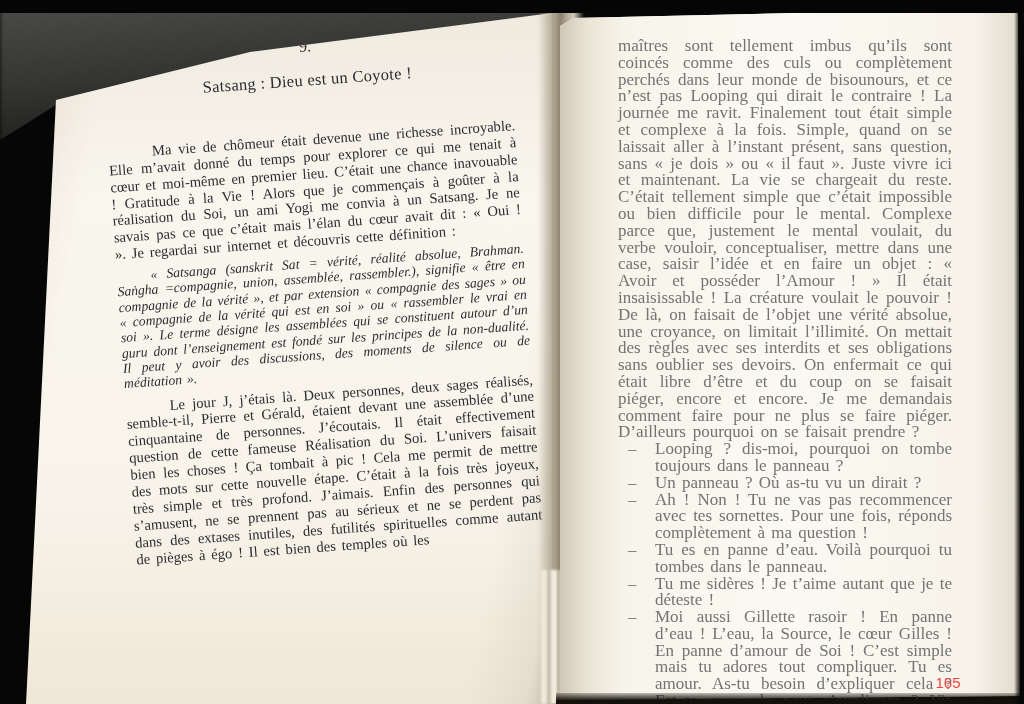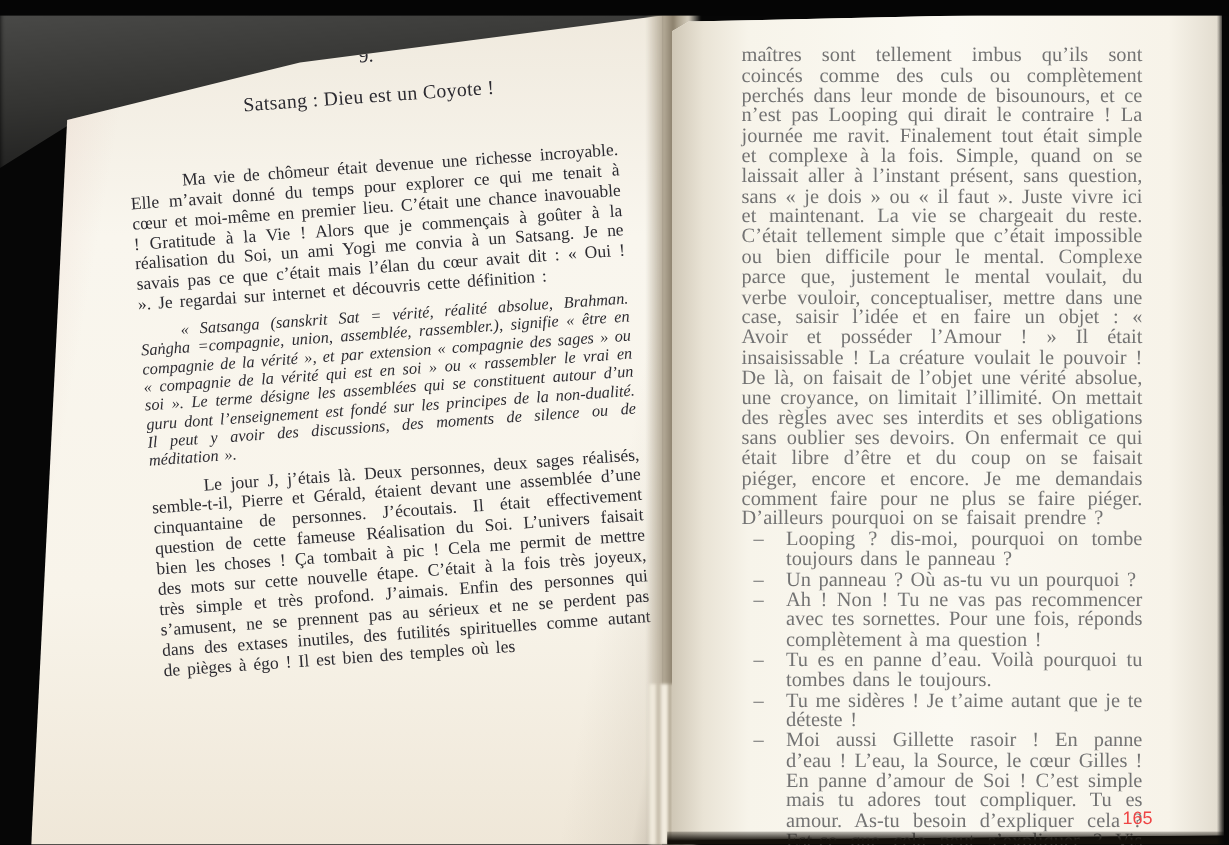--- a/index.html
+++ b/index.html
@@ -83,29 +83,29 @@
   <div class="page-right"></div>
 
   <div class="right-text">
     <p class="rpara">maîtres sont tellement imbus qu’ils sont coincés comme des culs ou complètement perchés dans leur monde de bisounours, et ce n’est pas Looping qui dirait le contraire ! La journée me ravit. Finalement tout était simple et complexe à la fois. Simple, quand on se laissait aller à l’instant présent, sans question, sans « je dois » ou « il faut ». Juste vivre ici et maintenant. La vie se chargeait du reste. C’était tellement simple que c’était impossible ou bien difficile pour le mental. Complexe parce que, justement le mental voulait, du verbe vouloir, conceptualiser, mettre dans une case, saisir l’idée et en faire un objet : « Avoir et posséder l’Amour ! » Il était insaisissable ! La créature voulait le pouvoir ! De là, on faisait de l’objet une vérité absolue, une croyance, on limitait l’illimité. On mettait des règles avec ses interdits et ses obligations sans oublier ses devoirs. On enfermait ce qui était libre d’être et du coup on se faisait piéger, encore et encore. Je me demandais comment faire pour ne plus se faire piéger. D’ailleurs pourquoi on se faisait prendre ?</p>
     <div class="dlg">
       <span class="dash">–</span>
       <span>Looping ? dis-moi, pourquoi on tombe toujours dans le panneau ?</span>
     </div>
     <div class="dlg">
       <span class="dash">–</span>
-      <span>Un panneau ? Où as-tu vu un pourquoi ?</span>
+      <span>Un panneau ? Où as-tu vu un dirait ?</span>
     </div>
     <div class="dlg">
       <span class="dash">–</span>
       <span>Ah ! Non ! Tu ne vas pas recommencer avec tes sornettes. Pour une fois, réponds complètement à ma question !</span>
     </div>
     <div class="dlg">
       <span class="dash">–</span>
-      <span>Tu es en panne d’eau. Voilà pourquoi tu tombes dans le toujours.</span>
+      <span>Tu es en panne d’eau. Voilà pourquoi tu tombes dans le panneau.</span>
     </div>
     <div class="dlg">
       <span class="dash">–</span>
       <span>Tu me sidères ! Je t’aime autant que je te déteste !</span>
     </div>
     <div class="dlg">
       <span class="dash">–</span>
       <span>Moi aussi Gillette rasoir ! En panne d’eau ! L’eau, la Source, le cœur Gilles ! En panne d’amour de Soi ! C’est simple mais tu adores tout compliquer. Tu es amour. As-tu besoin d’expliquer cela ? Est-ce que cela peut s’expliquer ? Vis plus les choses et cherche</span>
     </div>
   </div>

